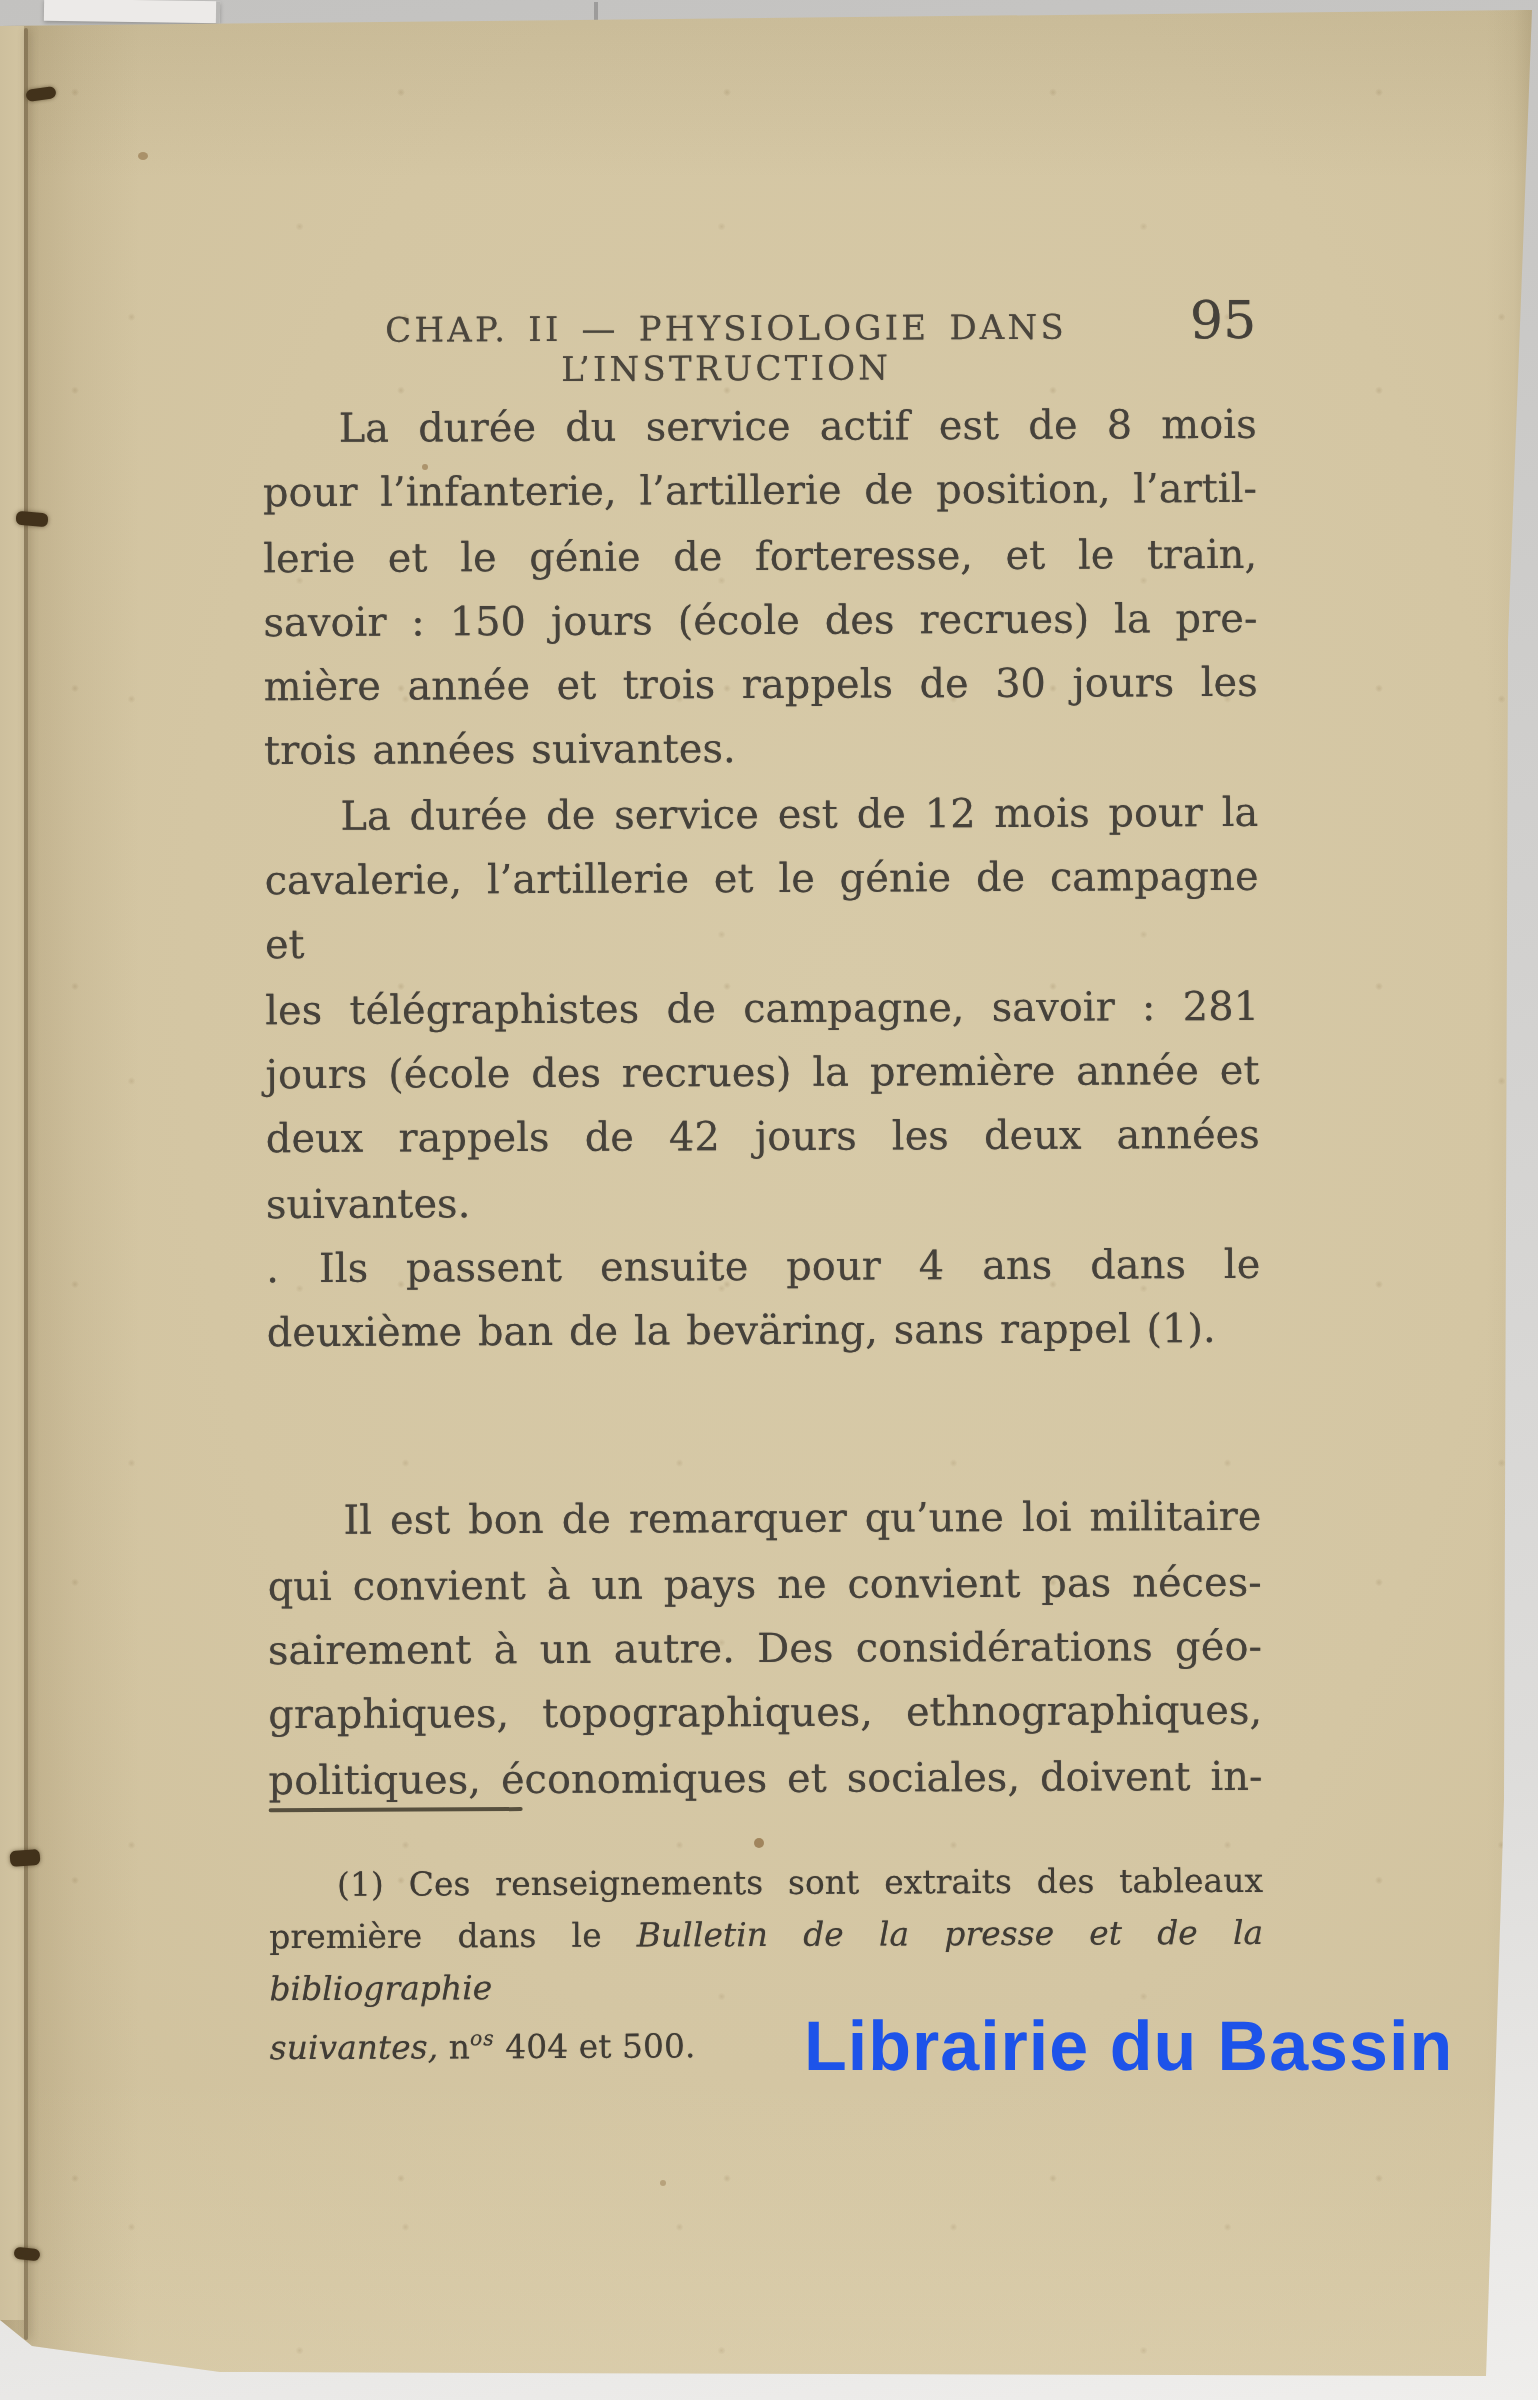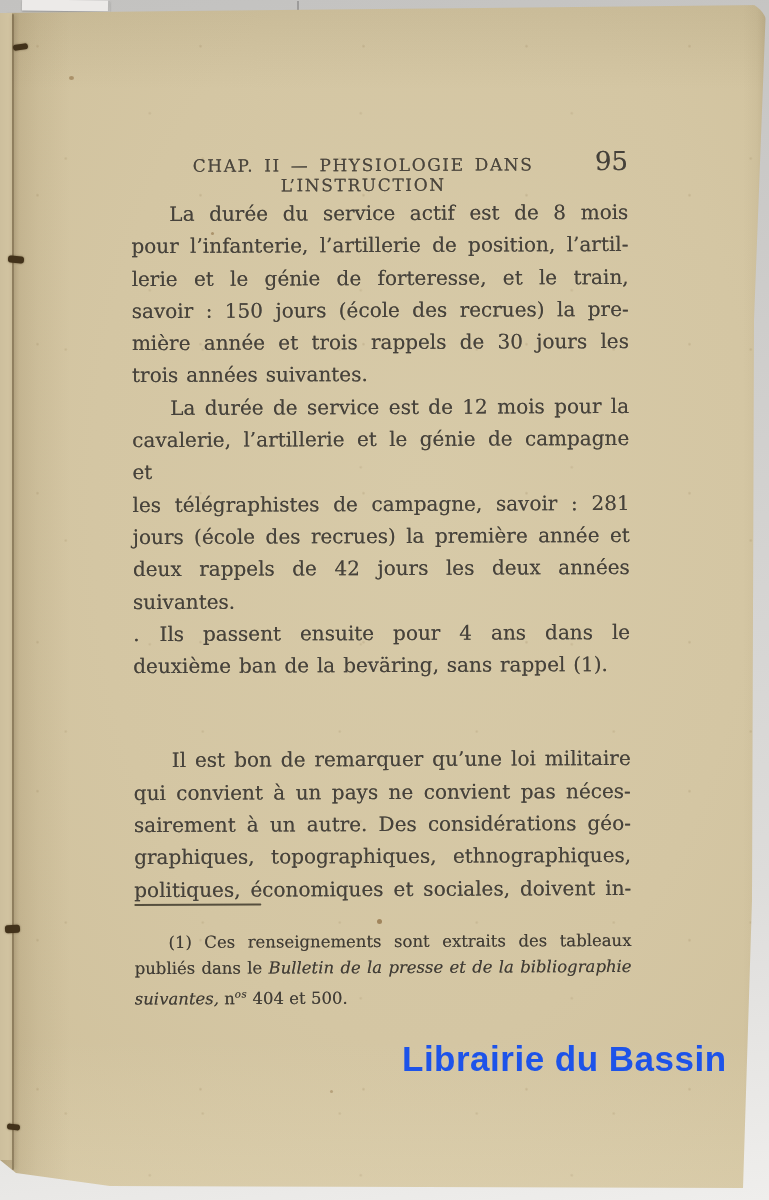--- a/index.html
+++ b/index.html
@@ -16,21 +16,20 @@
   
   .page{
     position:absolute;inset:0;
     clip-path:polygon(0px 13px,766px 5px,754px 320px,752px 900px,743px 1188px,110px 1186px,16px 1173px,0px 1160px);
     background:
       linear-gradient(90deg,rgba(110,88,50,.34) 0px,rgba(110,88,50,.16) 16px,rgba(110,88,50,.07) 38px,rgba(110,88,50,0) 70px),
       linear-gradient(270deg,rgba(105,88,52,.22) 0px,rgba(105,88,52,.05) 12px,rgba(105,88,52,0) 26px),
       linear-gradient(180deg,rgba(100,85,50,.10) 0px,rgba(100,85,50,0) 90px),
       linear-gradient(0deg,rgba(250,242,215,.20) 0px,rgba(250,242,215,0) 160px),
       radial-gradient(ellipse at 55% 42%,#d7caa8 0%,#d4c6a3 55%,#cfc09b 100%);
-    border-radius: 32px;
   }
   
   .page::after{content:"";position:absolute;inset:0;pointer-events:none;opacity:.55;
     background-image:
       radial-gradient(circle 1px at 23% 31%,rgba(125,100,60,.35),transparent 2px),
       radial-gradient(circle 1px at 71% 64%,rgba(125,100,60,.28),transparent 2px),
       radial-gradient(circle 1px at 48% 83%,rgba(125,100,60,.30),transparent 2px);
     background-size:163px 149px,211px 177px,137px 191px;}
   .fold-strip{position:absolute;left:0;top:13px;bottom:40px;width:12px;
     background:linear-gradient(90deg,#cdbf9d,#d3c5a2);}
@@ -120,20 +119,20 @@
             <div class="line indent">Il est bon de remarquer qu’une loi militaire</div>
             <div class="line">qui convient à un pays ne convient pas néces-</div>
             <div class="line">sairement à un autre. Des considérations géo-</div>
             <div class="line">graphiques, topographiques, ethnographiques,</div>
             <div class="line">politiques, économiques et sociales, doivent in-</div>
           </div>
         </div>
       <div class="rule"></div>
       <div id="footnote">
           <div class="fline indent"><span>(1) Ces renseignements sont extraits des tableaux</span></div>
-          <div class="fline"><span>publiés dans le </span><span class="fn-i">Bulletin de la presse et de la bibliographie</span></div>
+          <div class="fline"><span>première dans le </span><span class="fn-i">Bulletin de la presse et de la bibliographie</span></div>
           <div class="fline endline"><span class="fn-i">suivantes,</span><span> n</span><span class="fn-sup">os</span><span> 404 et 500.</span></div>
         </div>
     </div>
 
-    <div class="watermark" style="color: rgb(29, 83, 233); margin-top: 35px;">Librairie du Bassin</div>
+    <div class="watermark" style="color: rgb(29, 83, 233);">Librairie du Bassin</div>
   </div>
 </div>
 
 </body></html>

